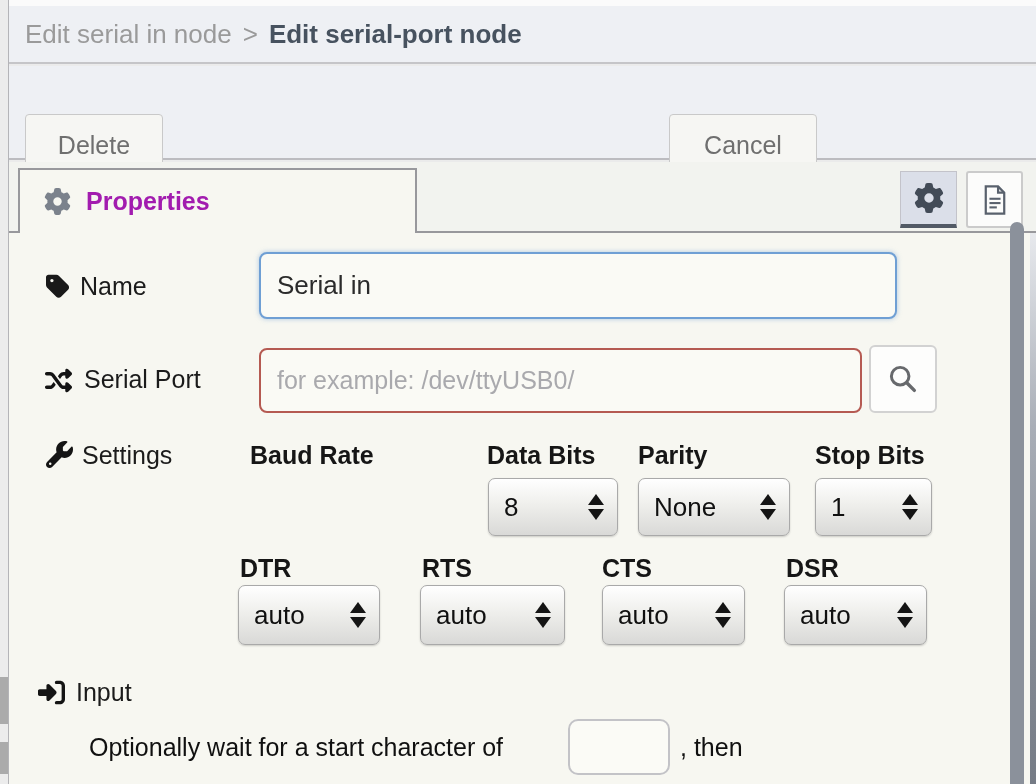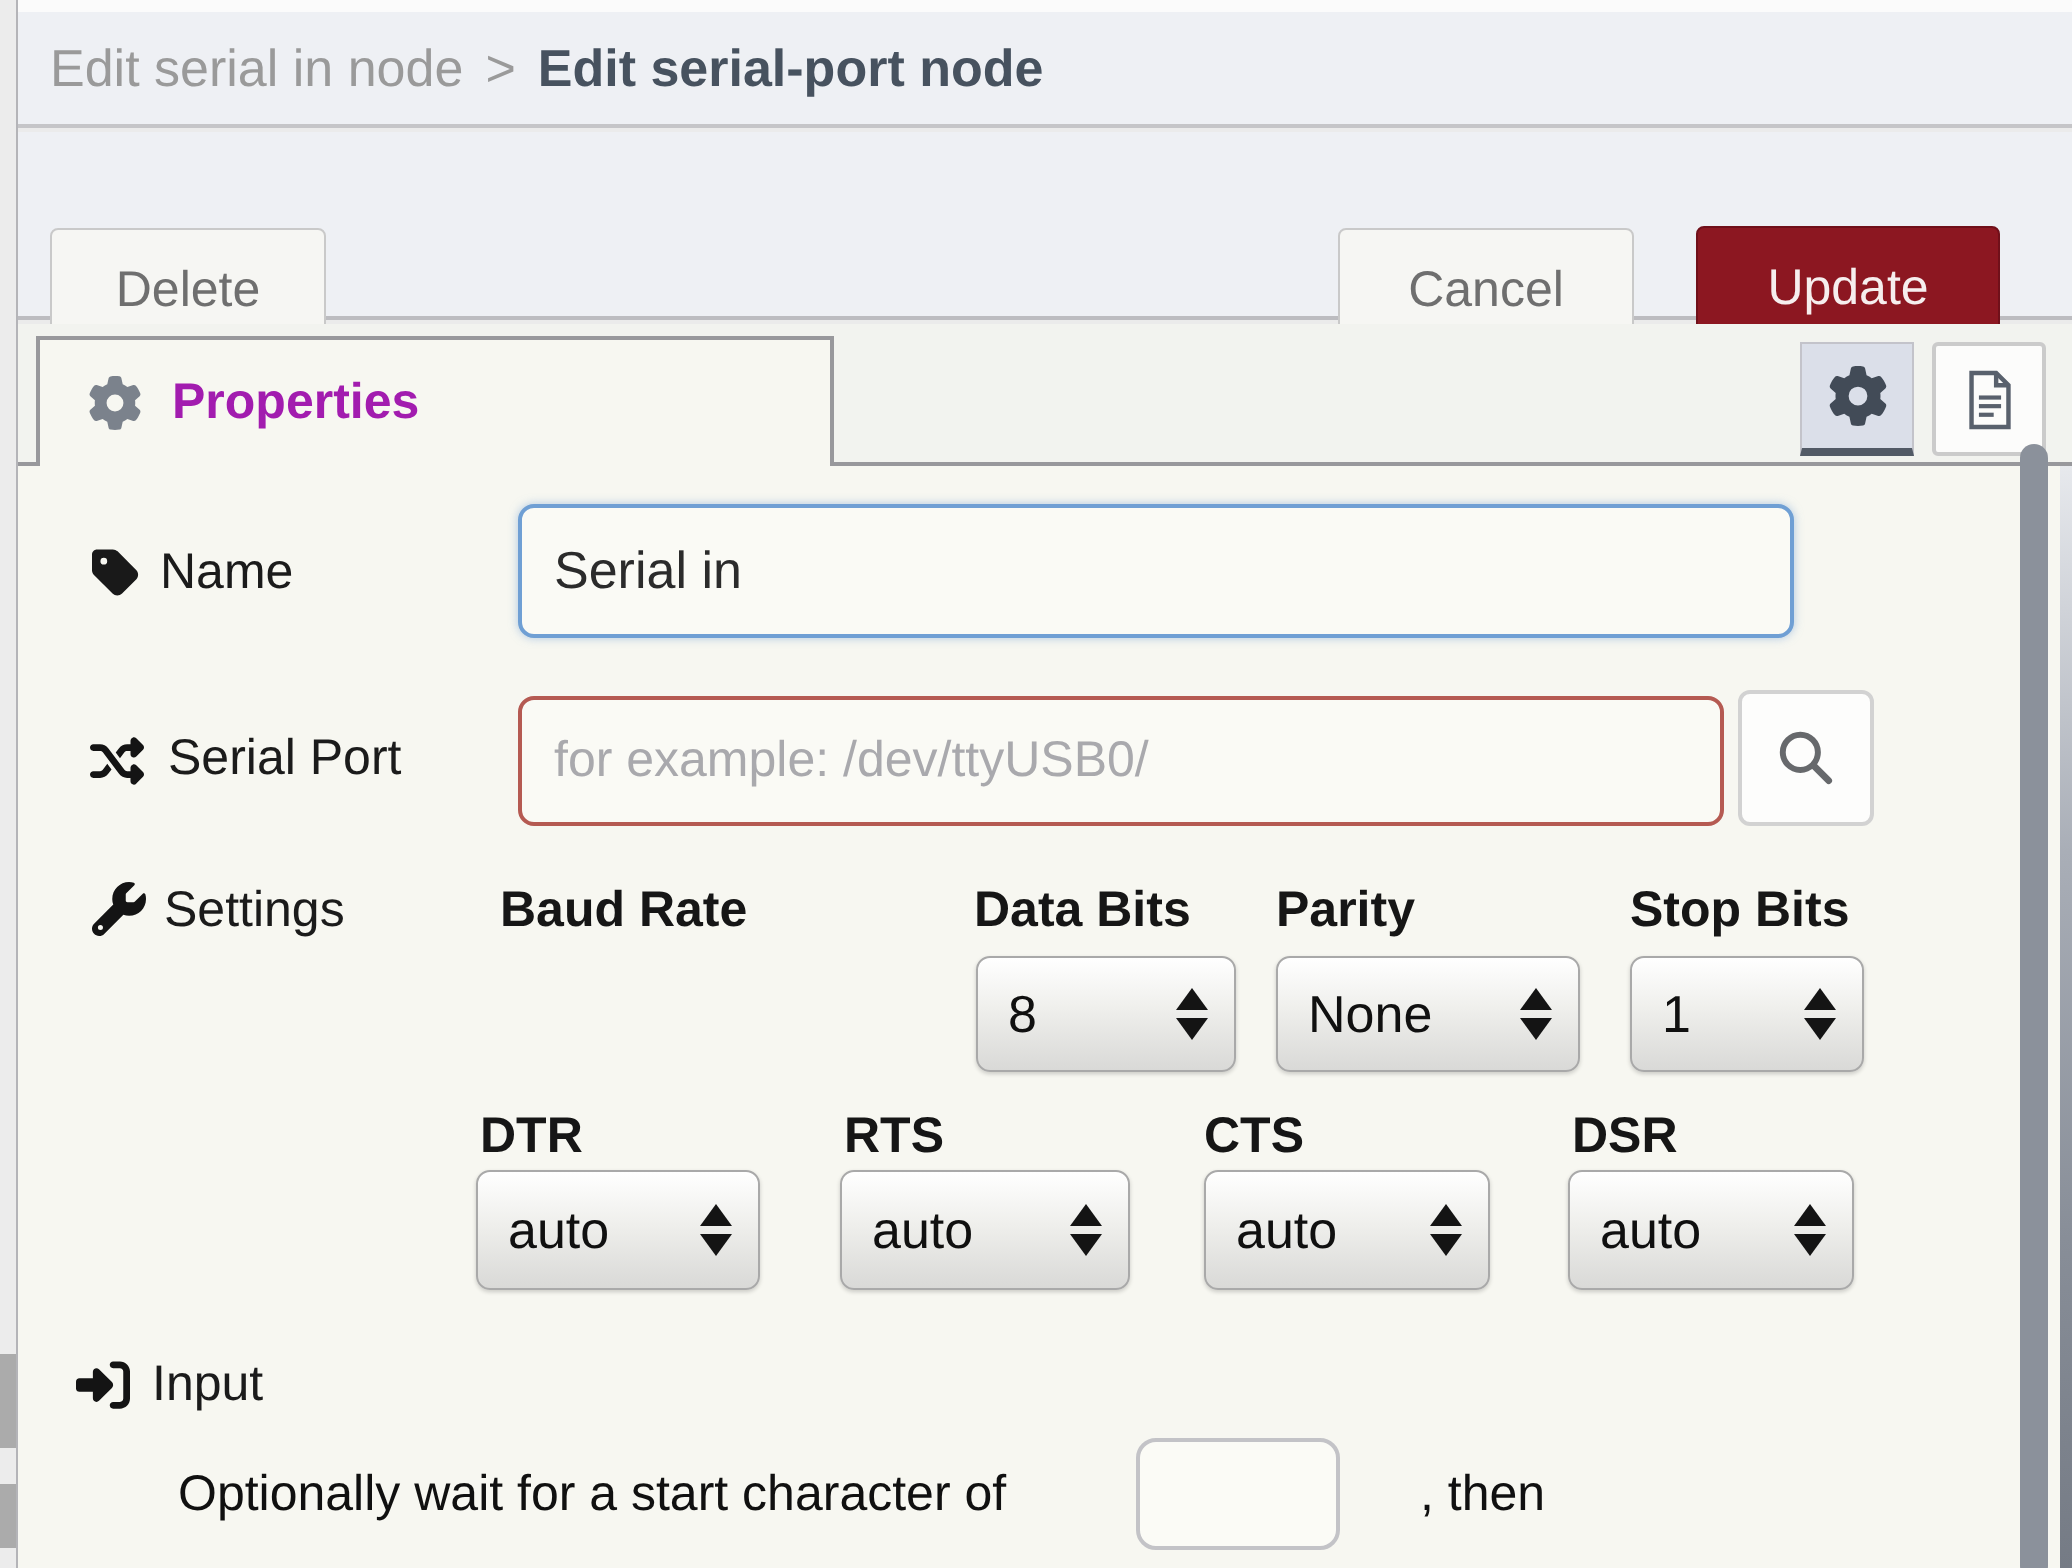--- a/index.html
+++ b/index.html
@@ -106,21 +106,20 @@
   <div class="abs top-band"></div>
   <div class="abs tray-header">
     <span class="bc-parent">Edit serial in node</span>
     <span class="bc-sep">&gt;</span>
     <span class="bc-current">Edit serial-port node</span>
   </div>
 
   <div class="abs tray-toolbar"></div>
   <button class="btn btn-plain" id="btn-delete">Delete</button>
   <button class="btn btn-plain" id="btn-cancel">Cancel</button>
-  <button class="btn" id="btn-update" style="background:#8c1721;">Update</button>
 
   <div class="abs tab-row"></div>
   <div class="abs tab-active">
     <span class="icon" style="position:static;">
       <svg width="27" height="27" viewBox="0 0 512 512">
           <path fill="#7b828c" d="M495.9 166.6c3.2 8.7 .5 18.4-6.4 24.6l-43.3 39.4c1.1 8.3 1.7 16.8 1.7 25.4s-.6 17.1-1.7 25.4l43.3 39.4c6.9 6.2 9.6 15.9 6.4 24.6c-4.4 11.9-9.7 23.3-15.8 34.3l-4.7 8.1c-6.6 11-14 21.4-22.1 31.2c-5.9 7.2-15.7 9.6-24.5 6.8l-55.7-17.7c-13.4 10.3-28.2 18.9-44 25.4l-12.5 57.1c-2 9.1-9 16.3-18.2 17.8c-13.8 2.3-28 3.5-42.5 3.5s-28.7-1.2-42.5-3.5c-9.2-1.5-16.2-8.7-18.2-17.8l-12.5-57.1c-15.8-6.5-30.6-15.1-44-25.4L83.1 425.9c-8.8 2.8-18.6 .3-24.5-6.8c-8.1-9.8-15.5-20.2-22.1-31.2l-4.7-8.1c-6.1-11-11.4-22.4-15.8-34.3c-3.2-8.7-.5-18.4 6.4-24.6l43.3-39.4C64.6 273.1 64 264.6 64 256s.6-17.1 1.7-25.4L22.4 191.2c-6.9-6.2-9.6-15.9-6.4-24.6c4.4-11.9 9.7-23.3 15.8-34.3l4.7-8.1c6.6-11 14-21.4 22.1-31.2c5.9-7.2 15.7-9.6 24.5-6.8l55.7 17.7c13.4-10.3 28.2-18.9 44-25.4l12.5-57.1c2-9.1 9-16.3 18.2-17.8C227.3 1.2 241.5 0 256 0s28.7 1.2 42.5 3.5c9.2 1.5 16.2 8.7 18.2 17.8l12.5 57.1c15.8 6.5 30.6 15.1 44 25.4l55.7-17.7c8.8-2.8 18.6-.3 24.5 6.8c8.1 9.8 15.5 20.2 22.1 31.2l4.7 8.1c6.1 11 11.4 22.4 15.8 34.3zM256 336a80 80 0 1 0 0-160 80 80 0 1 0 0 160z"></path>
         </svg>
     </span>
     <span class="tab-label">Properties</span>
   </div>
@@ -239,18 +238,18 @@
 
   <span class="icon" style="left:38px; top:679px;">
     <svg width="27" height="27" viewBox="0 0 512 512">
         <path fill="#141414" d="M217.9 105.9L340.7 228.7c7.2 7.2 11.3 17.1 11.3 27.3s-4.1 20.1-11.3 27.3L217.9 406.1c-6.4 6.4-15 9.9-24 9.9c-18.7 0-33.9-15.2-33.9-33.9l0-62.1L32 320c-17.7 0-32-14.3-32-32l0-64c0-17.7 14.3-32 32-32l128 0 0-62.1c0-18.7 15.2-33.9 33.9-33.9c9 0 17.6 3.6 24 9.9zM352 416l64 0c17.7 0 32-14.3 32-32l0-256c0-17.7-14.3-32-32-32l-64 0c-17.7 0-32-14.3-32-32s14.3-32 32-32l64 0c53 0 96 43 96 96l0 256c0 53-43 96-96 96l-64 0c-17.7 0-32-14.3-32-32s14.3-32 32-32z"></path>
       </svg>
   </span>
   <span class="row-label" style="left:76px; top:678px;">Input</span>
 
   <span class="wait-text" style="left:89px; top:733px;">Optionally wait for a start character of</span>
   <input class="text-input" id="input-waitchar" type="text" value="" style="">
-  <span class="wait-text" style="left:680px; top:733px;margin-left:30px;">, then</span>
+  <span class="wait-text" style="left:680px; top:733px;">, then</span>
 
   <div class="abs scroll-thumb"></div>
   <div class="abs right-edge"></div>
 
 </div>
 
 </body></html>

